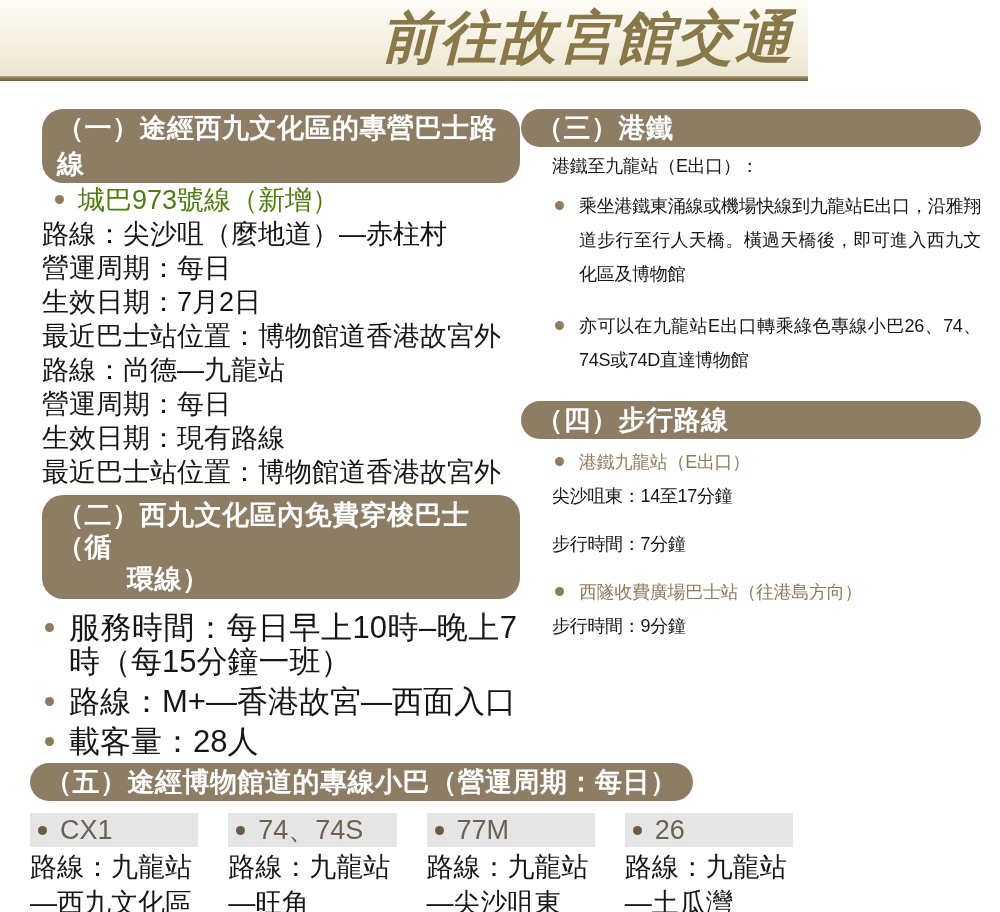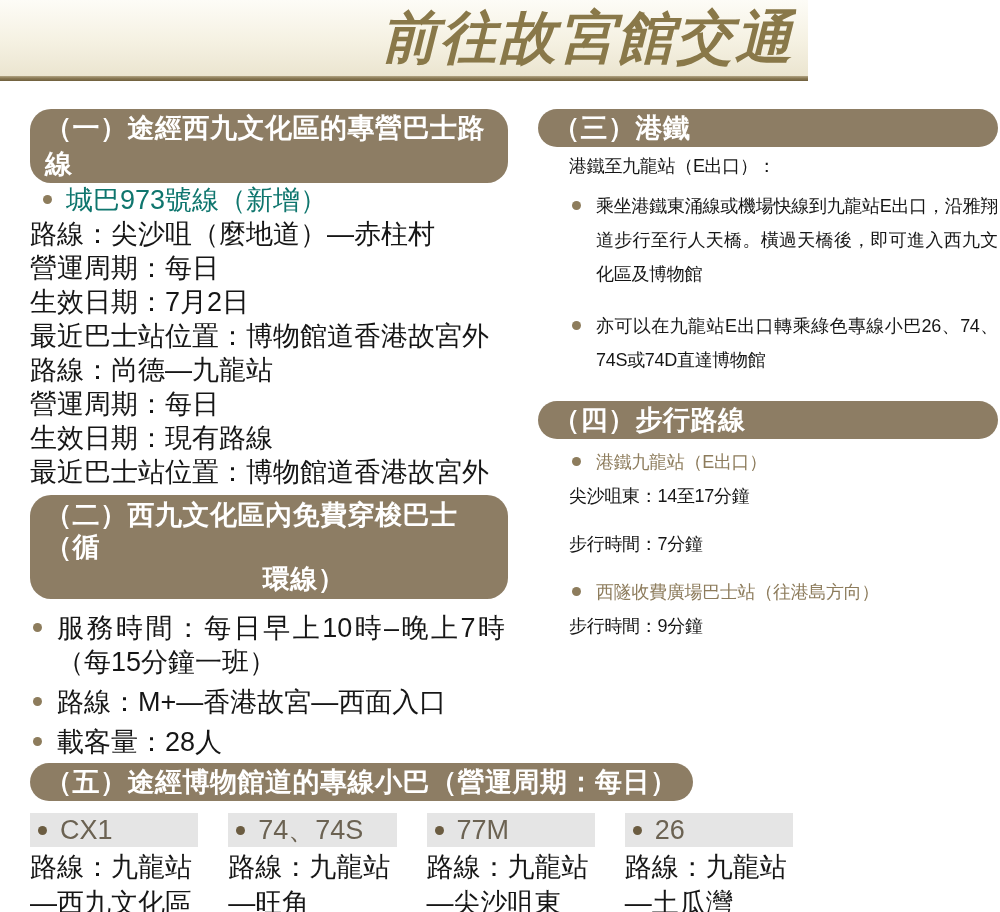--- a/index.html
+++ b/index.html
@@ -30,40 +30,40 @@
 
   
   .pill {
     background:#8d7d64; color:#ffffff;
     font-weight:bold; font-size:27px; line-height:36px;
     border-radius:21px; padding:1px 15px;
     letter-spacing:0.5px;
   }
   .pill-multi { line-height:32px; padding:4px 15px; }
   .pill-multi .pline { display:block; }
-  .pill-multi .pline.indent { padding-left:70px;text-align:center; }
+  .pill-multi .pline.indent { padding-left:70px; }
 
   .content {
     display:grid;
     grid-template-columns:478px 460px;
-    column-gap:30px;
-    padding:28px 15px 0 30px;
+    column-gap:1px;
+    padding:28px 15px 0 42px;
   }
 
   .body-line { font-size:27px; line-height:34px; white-space:nowrap; }
 
-  .bullet-para { position:relative; padding-left:27px; margin:6px 0 0 0; font-size:27px; line-height:34px; text-align:justify; }
+  .bullet-para { position:relative; padding-left:27px; margin:6px 0 0 0; font-size:31px; line-height:34px; text-align:justify; }
   .dot {
     position:absolute; left:3px; top:12px;
     width:9px; height:9px; border-radius:50%;
     background:#8d7c5c; display:inline-block;
   }
   .accent { color:#8d7c5c; }
 
-  .route-name { position:relative; padding-left:26px; margin-left:10px; font-size:27px; line-height:34px; color:#0f766e; white-space:nowrap; }
+  .route-name { position:relative; padding-left:26px; margin-left:10px; font-size:27px; line-height:34px; color:#4d7c0f; white-space:nowrap; }
 
   
   .col-right .bullet-para, .col-right .body-line { font-size:18px; letter-spacing:-0.3px;margin-left:31px; }
   .col-right .pill { letter-spacing:0.5px; }
   .gap12 { height:12px; } .gap24 { height:24px; } .gap6 { height:6px; }
 
   .walk-group { margin-bottom:14px; }
 
   
   .bottom { padding:4px 15px 0 30px; }

